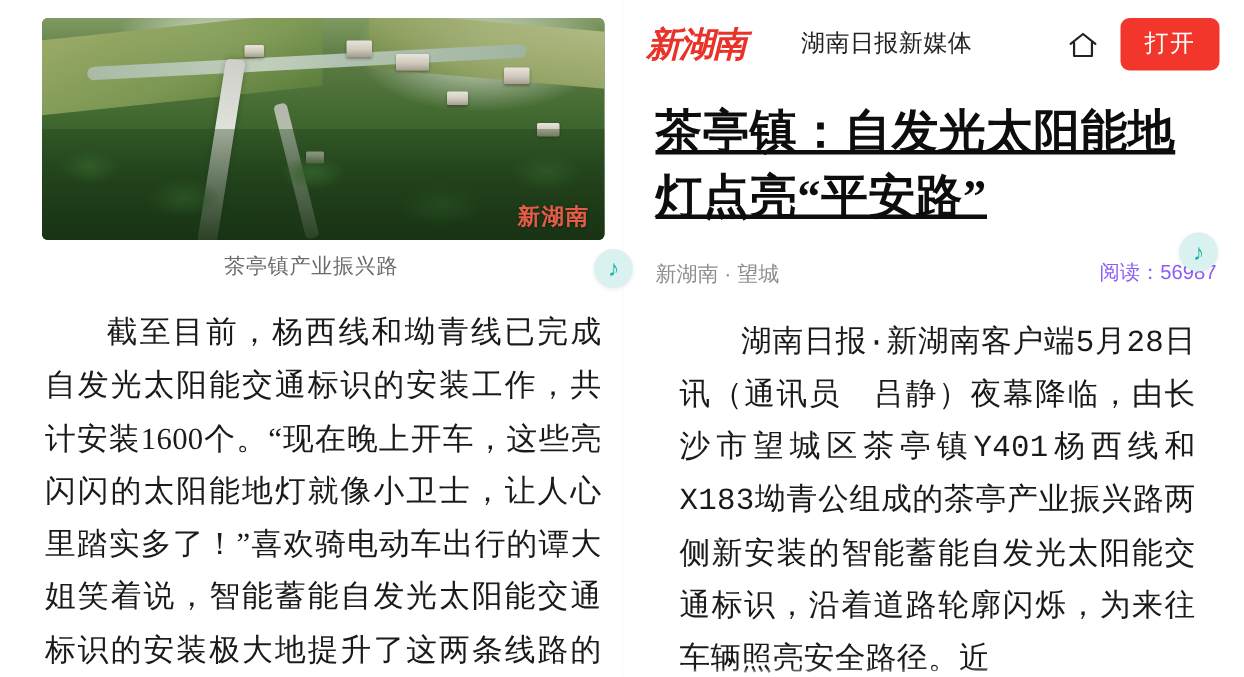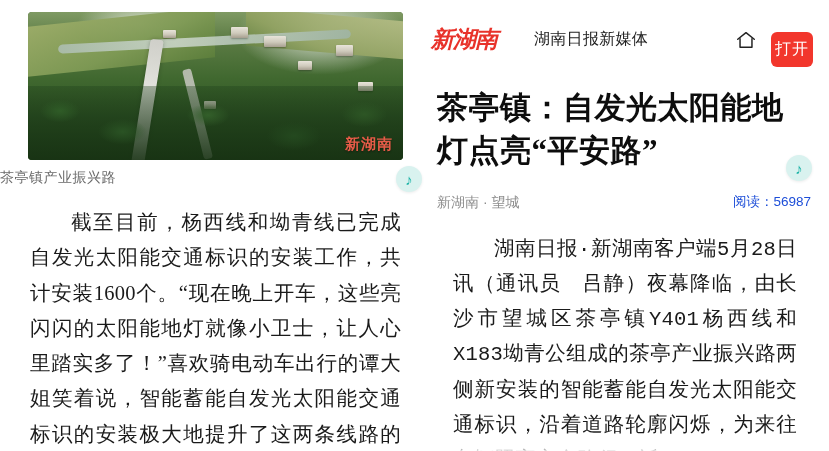--- a/index.html
+++ b/index.html
@@ -137,21 +137,21 @@
     color: #f25e4b;
     font-size: 15px;
     font-weight: 700;
     font-family: "Liberation Serif", serif;
     letter-spacing: 1px;
     text-shadow: 0 1px 2px rgba(0,0,0,.45);
     opacity: .95;
   }
   .hero-caption {
     margin: 9px 0 0 0;
-    text-align: left;
+    text-align: center;
     color: #6a6a6a;
     font-size: 14px;
     letter-spacing: .5px;
   }
 
   .left-body {
     margin: 18px 14px 0 30px;
     font-family: "Liberation Serif", serif;
     font-size: 20.5px;
     line-height: 1.72;
@@ -208,49 +208,49 @@
     display: flex;
     align-items: center;
     justify-content: center;
   }
   .open-btn {
     background: #f2362c;
     color: #fff;
     font-size: 16px;
     border: none;
     border-radius: 6px;
-    padding: 7px 4px;
+    padding: 7px 16px;
     cursor: pointer;
     letter-spacing: 1px;
-    margin-top: 20px;
   }
 
   .headline {
     margin: 14px 18px 0 22px;
     font-family: "Liberation Serif", serif;
     font-size: 31px;
     line-height: 1.38;
     font-weight: 700;
     color: #0d0d0d;
     letter-spacing: .5px;
+    text-decoration: underline;
   }
 
   .meta {
     margin: 18px 18px 0 22px;
     display: flex;
     align-items: flex-start;
   }
   .meta-left {
     color: #8d8d8d;
     font-size: 14px;
     line-height: 1.65;
   }
   .meta-right {
     margin-left: auto;
-    color: #1d4ed8;
+    color: #8b5cf6;
     font-size: 13.5px;
     padding-top: 2px;
   }
 
   .right-body {
     margin: 18px 16px 0 22px;
     font-family: "Liberation Serif", serif;
     font-size: 20.5px;
     line-height: 1.72;
     letter-spacing: .2px;

